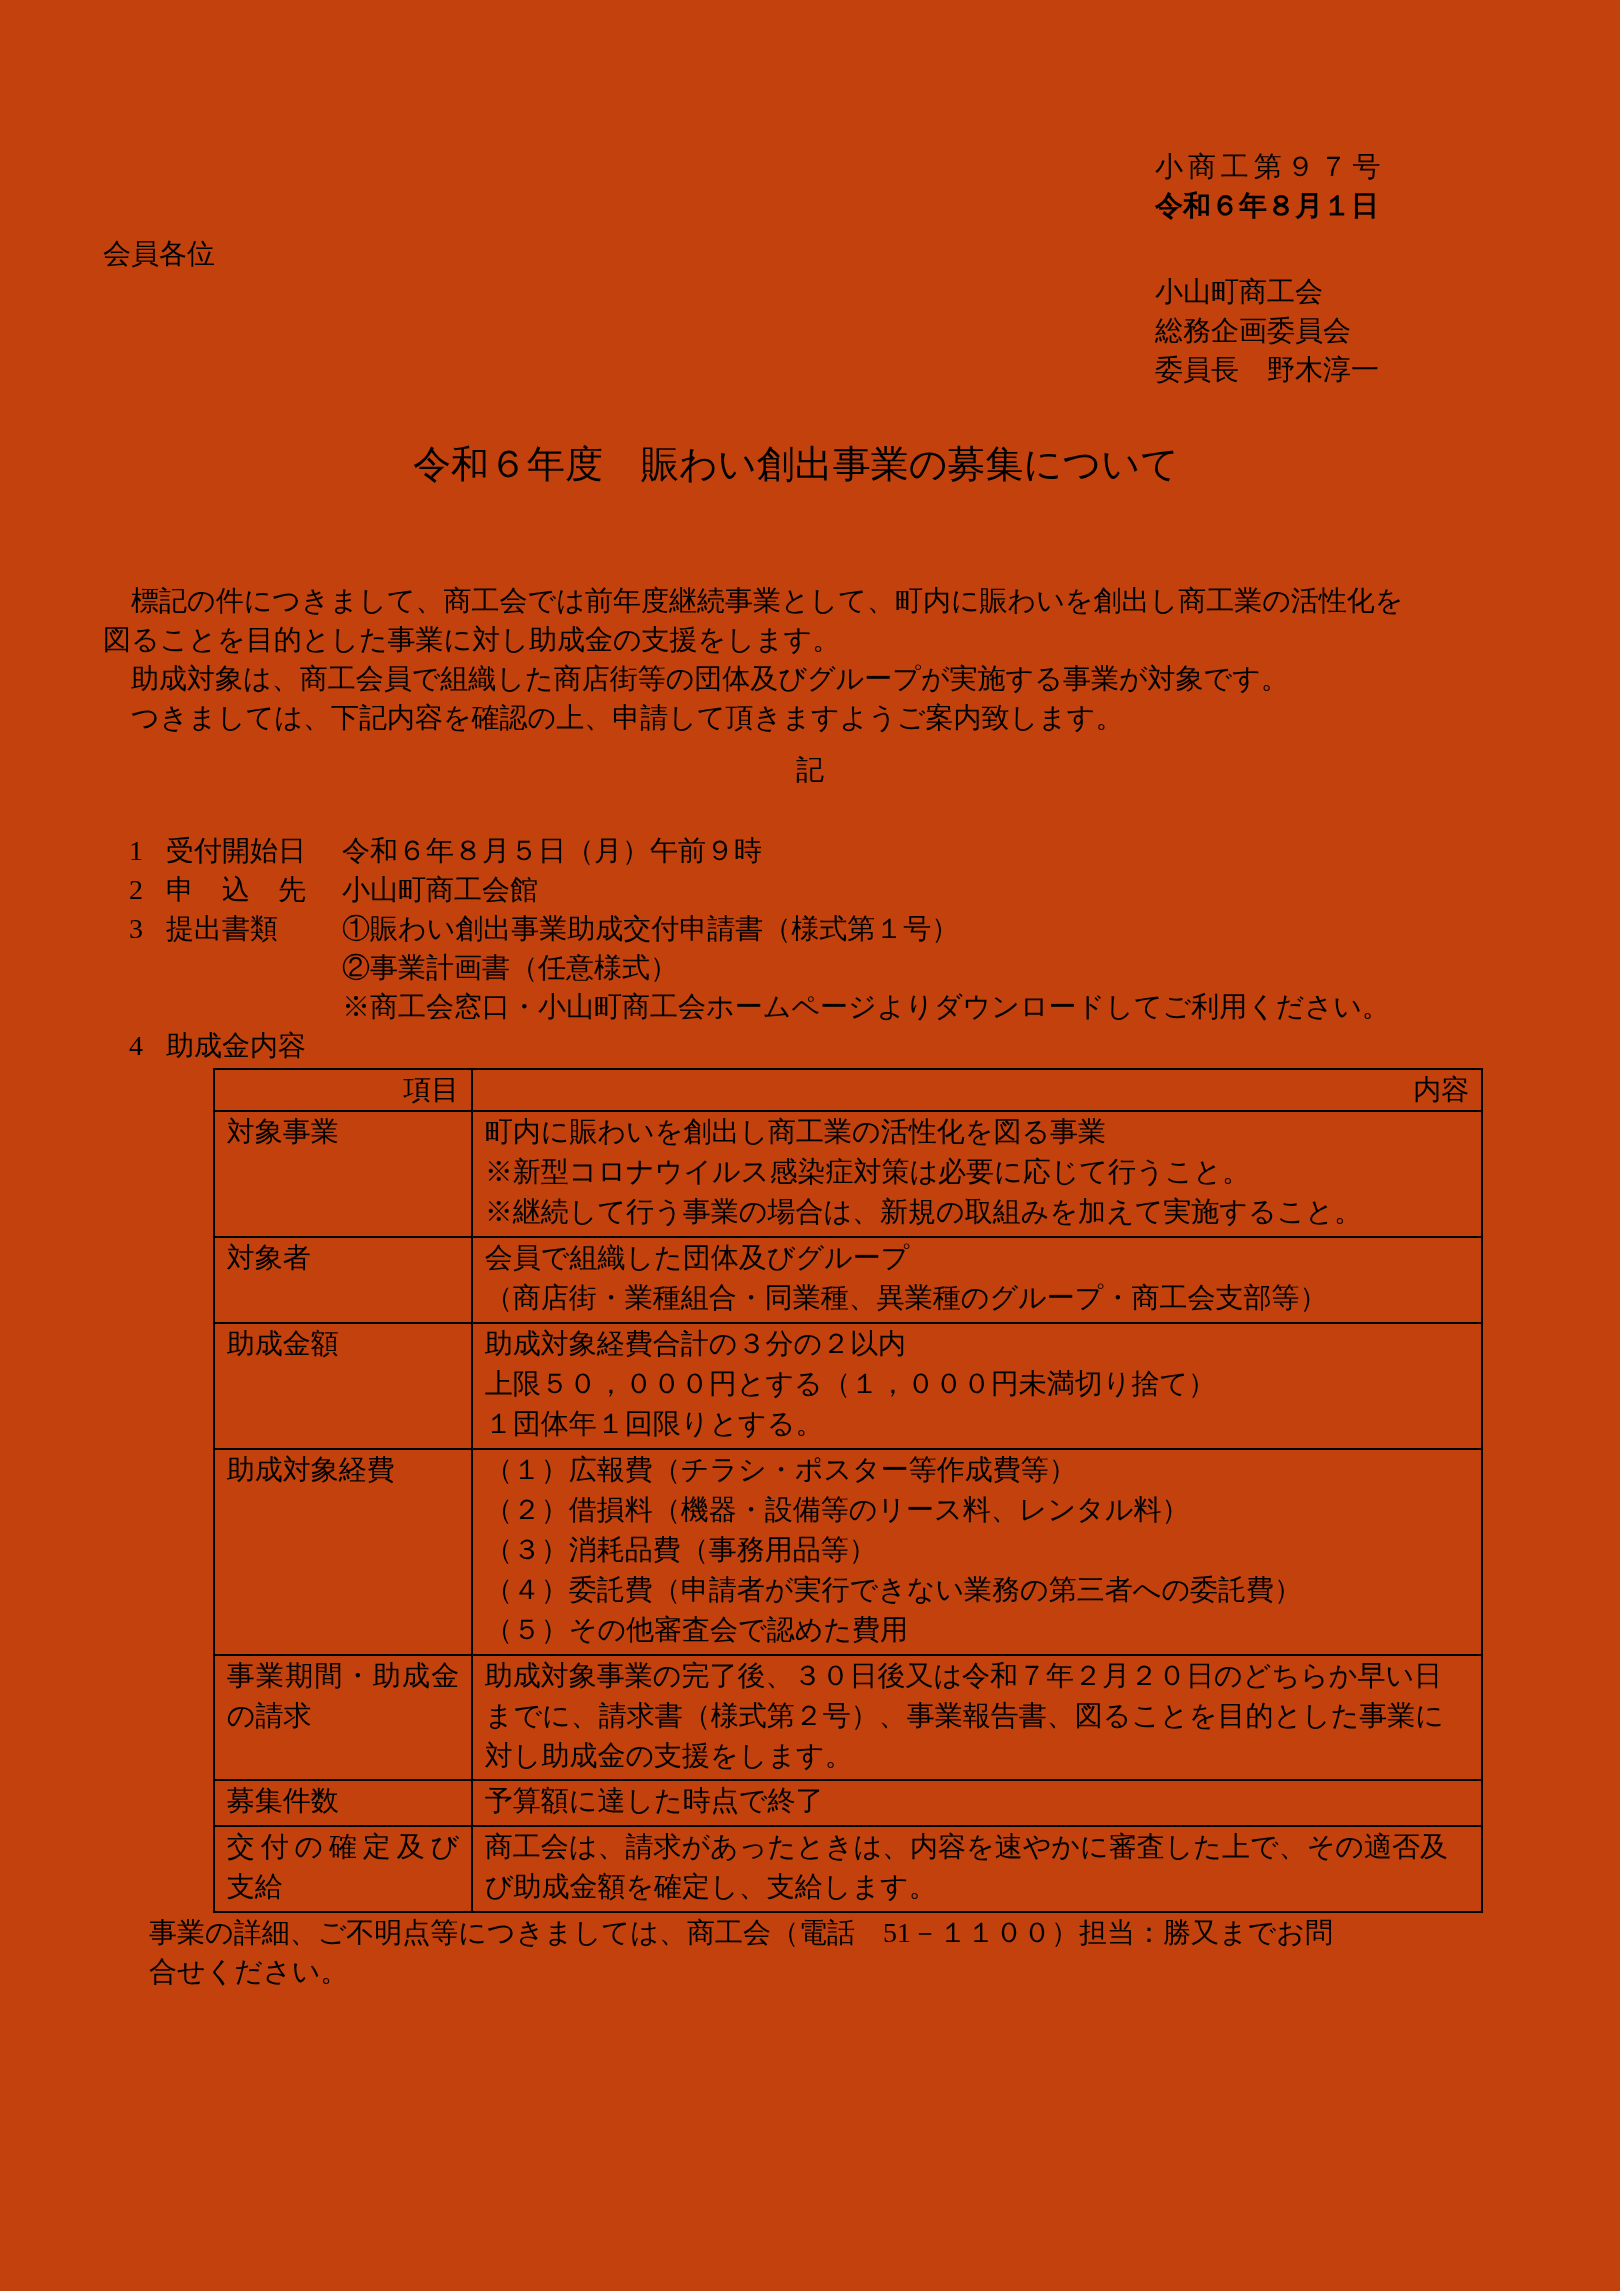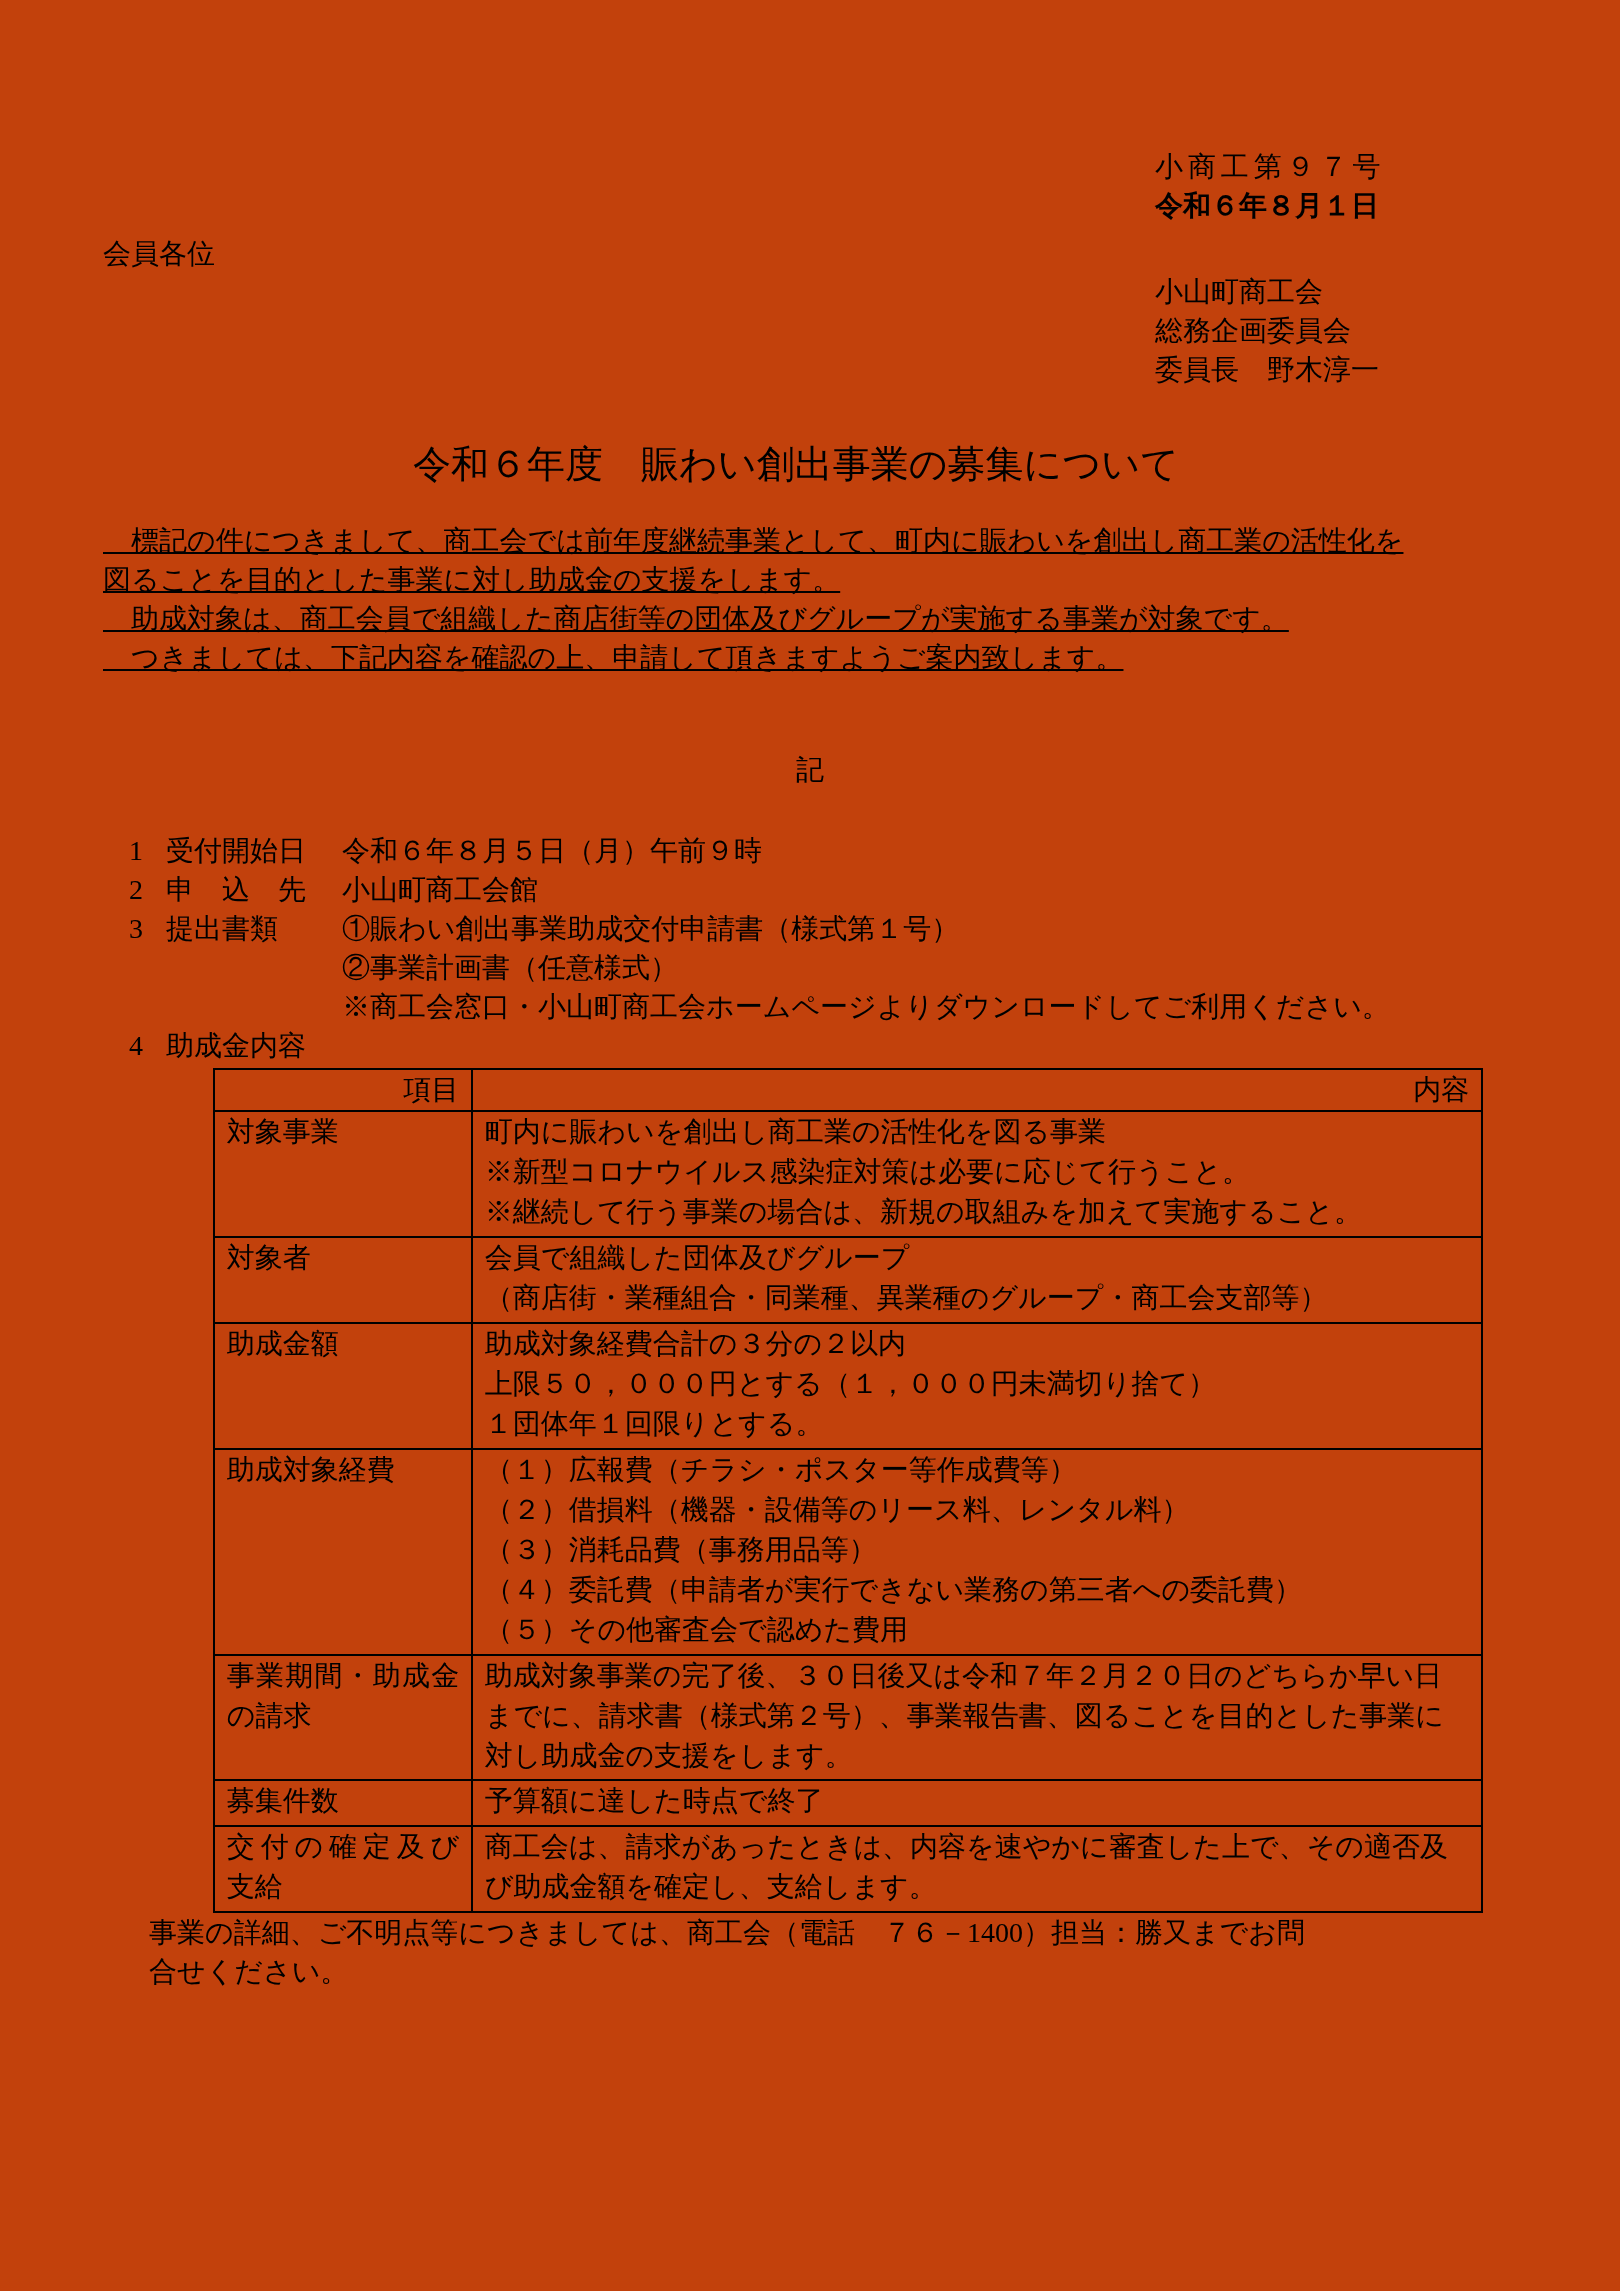--- a/index.html
+++ b/index.html
@@ -29,21 +29,21 @@
   .recipient { left: 103px; top: 234px; white-space: pre; }
 
   .doc-title {
     left: 0; top: 441px; width: 1592px;
     text-align: center;
     font-size: 38px;
     line-height: 47px;
     white-space: pre;
   }
 
-  .intro-block { left: 103px; top: 521px; width: 1431px; text-decoration: underline; }
+  .intro-block { left: 103px; top: 581px; width: 1431px; }
   .intro-block div { white-space: pre; }
 
   .ki-marker { left: 0; top: 750px; width: 1620px; text-align: center; }
 
   
   .numbered-list { left: 129px; top: 831px; }
   .list-row { display: flex; align-items: flex-start; }
   .list-no { width: 37px; flex: 0 0 37px; }
   .list-label { width: 176px; flex: 0 0 176px; white-space: pre; }
   .list-value div { white-space: pre; }
@@ -211,18 +211,18 @@
             <div>支給</div>
           </td>
           <td class="content-cell">
             <div>商工会は、請求があったときは、内容を速やかに審査した上で、その適否及び助成金額を確定し、支給します。</div>
           </td>
         </tr>
       </tbody>
   </table>
 
   <div class="abs footer-note">
-      <div>事業の詳細、ご不明点等につきましては、商工会（電話　７６－1400）担当：勝又までお問</div>
+      <div>事業の詳細、ご不明点等につきましては、商工会（電話　51－１１００）担当：勝又までお問</div>
       <div>合せください。</div>
     </div>
 
 </div>
 
 
 </body></html>

